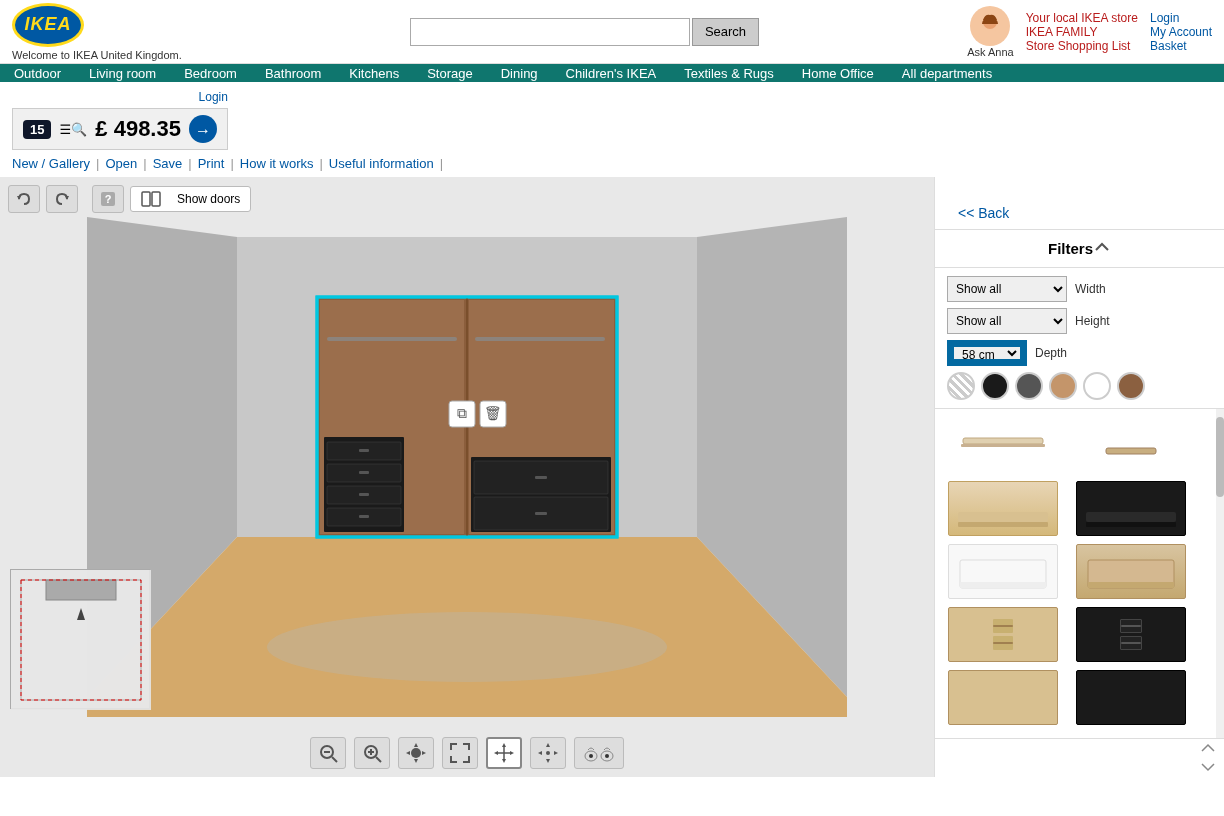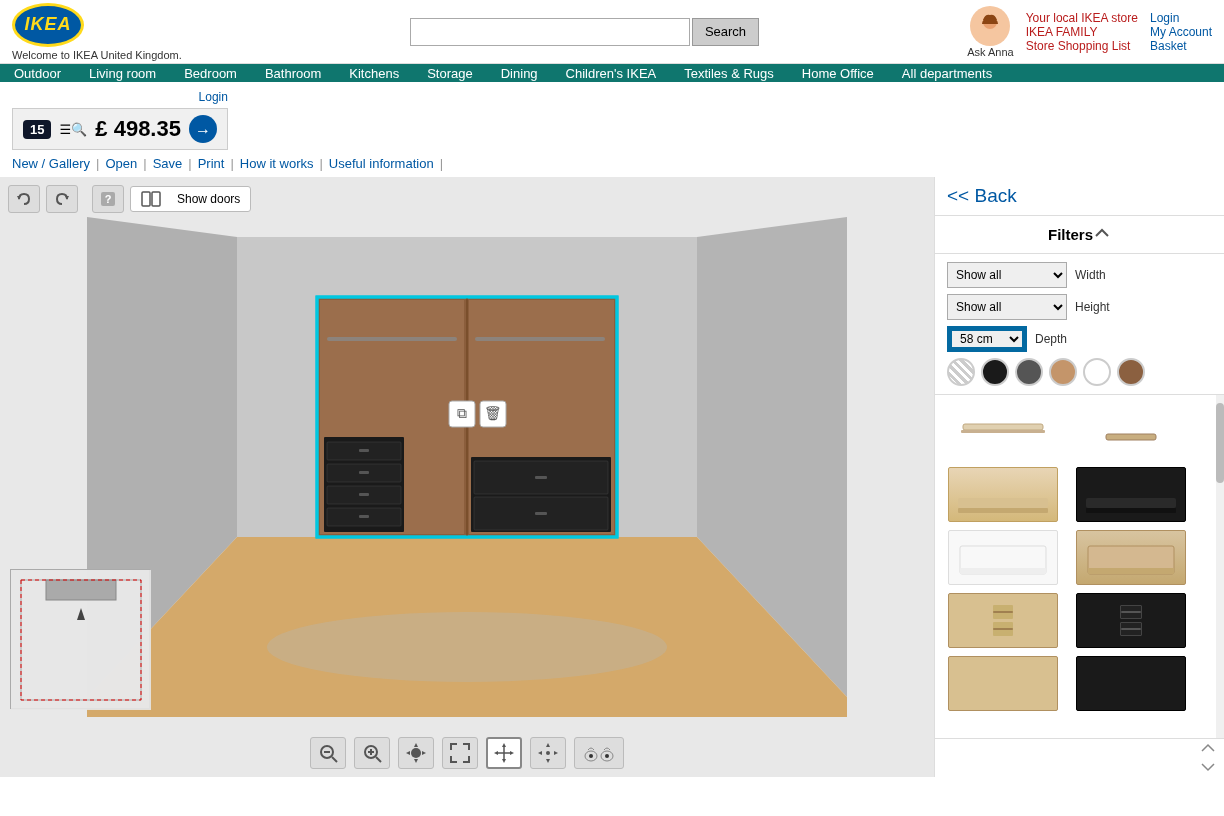--- a/index.html
+++ b/index.html
@@ -313,28 +313,29 @@
 
     
     #right-panel {
       width: 290px;
       background: #fff;
       border-left: 1px solid #ddd;
       display: flex;
       flex-direction: column;
     }
     #back-link {
-      padding: 8px 12px;
+      padding: 8px 23px;
       color: #0058a3;
-      font-size: 19px;
+      font-size: 14px;
       cursor: pointer;
       border-bottom: 1px solid #ddd;
       display: flex;
       align-items: center;
       gap: 4px;
+      margin-top: 20px;
     }
     #filters-header {
       display: flex;
       align-items: center;
       justify-content: center;
       padding: 8px 12px;
       border-bottom: 1px solid #ddd;
     }
     #filters-title {
       font-size: 15px;
@@ -363,21 +364,21 @@
     }
     #depth-row {
       display: flex;
       align-items: center;
       gap: 8px;
       margin-bottom: 6px;
     }
     .depth-select {
       width: 80px;
       height: 26px;
-      border: 5px solid #0369a1;
+      border: 7px solid #0369a1;
       font-size: 12px;
       padding: 0 4px;
     }
     
     #color-swatches {
       display: flex;
       align-items: center;
       gap: 6px;
       margin-top: 4px;
     }

